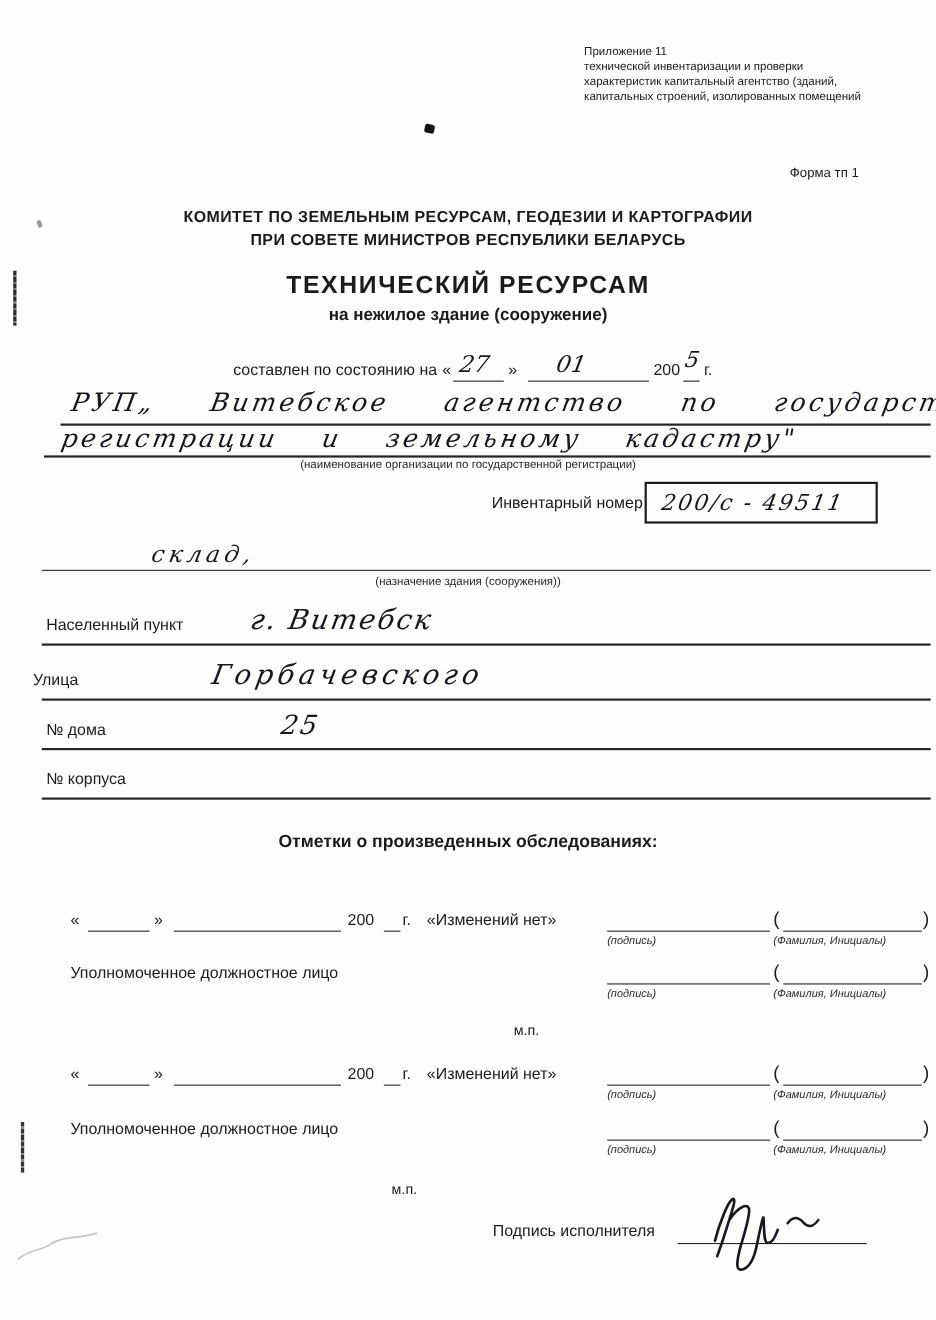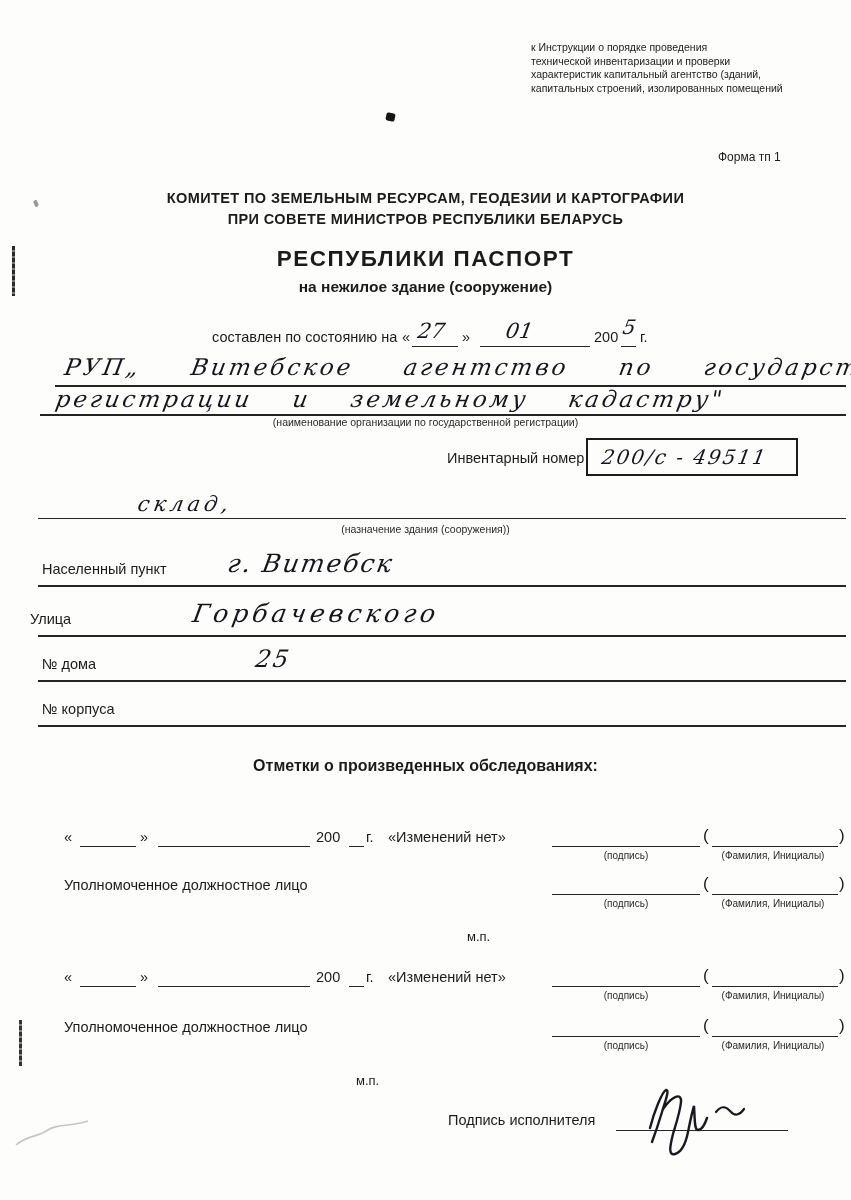--- a/index.html
+++ b/index.html
@@ -6,53 +6,53 @@
   .page{
     position:relative;width:851px;height:1200px;margin:0 auto;
     background:#fdfdfb;overflow:hidden;
     font-family:"Liberation Sans",sans-serif;color:#1b1b1b;
   }
   .abs{position:absolute;}
   .center{left:0;right:0;text-align:center;}
   .bold{font-weight:bold;}
   .small{font-size:10.5px;line-height:13.6px;}
   .cap{font-size:10.5px;color:#2a2a2a;}
-  .capi{font-size:10px;color:#2a2a2a;text-align:center;}
+  .capi{font-size:10px;font-style:italic;color:#2a2a2a;text-align:left;}
   .lbl{font-size:14.5px;}
   .line{position:absolute;border-top:1.8px solid #262626;height:0;}
   .hw{
     font-family:"DejaVu Serif",serif;font-style:italic;color:#15151e;
     transform:skewX(-10deg);white-space:nowrap;
   }
   .hwline{position:absolute;border-bottom:2px solid #242424;}
   .invbox{
     position:absolute;border:2.5px solid #1c1c1c;background:#fdfdfb;
     display:flex;align-items:center;
   }
   .artifact{position:absolute;}
   svg{display:block;}
 </style>
 </head>
 <body>
 
 <div class="page">
 
   <div class="abs small" style="left:531px;top:41px;width:320px">
-    <div>к Инструкции о порядке проведения</div>
+    <div>Приложение 11</div>
     <div>технической инвентаризации и проверки</div>
     <div>характеристик капитальный агентство (зданий,</div>
     <div>капитальных строений, изолированных помещений</div>
   </div>
 
   <div class="abs" style="left:718px;top:150px;font-size:12px">Форма тп 1</div>
 
   <div class="abs center bold" style="top:190px;font-size:14.5px;letter-spacing:.4px">КОМИТЕТ ПО ЗЕМЕЛЬНЫМ РЕСУРСАМ, ГЕОДЕЗИИ И КАРТОГРАФИИ</div>
   <div class="abs center bold" style="top:211px;font-size:14.5px;letter-spacing:.4px">ПРИ СОВЕТЕ МИНИСТРОВ РЕСПУБЛИКИ БЕЛАРУСЬ</div>
 
-  <div class="abs center bold" style="top:246px;font-size:22.5px;letter-spacing:1.5px">РЕСПУБЛИКИ ПАСПОРТ</div>
+  <div class="abs center bold" style="top:246px;font-size:22.5px;letter-spacing:1.5px">ТЕХНИЧЕСКИЙ РЕСУРСАМ</div>
   <div class="abs center bold" style="top:278px;font-size:15.5px">на нежилое здание (сооружение)</div>
 
   <div class="abs lbl" style="left:212px;top:329px">составлен по состоянию на</div>
   <div class="abs lbl" style="left:402px;top:329px">«</div>
   <div class="line" style="left:412px;top:346px;width:46px"></div>
   <div class="abs hw" style="left:418px;top:319px;font-size:21px">27</div>
   <div class="abs lbl" style="left:462px;top:329px">»</div>
   <div class="line" style="left:480px;top:346px;width:110px"></div>
   <div class="abs hw" style="left:506px;top:319px;font-size:21px">01</div>
   <div class="abs lbl" style="left:594px;top:329px">200</div>

